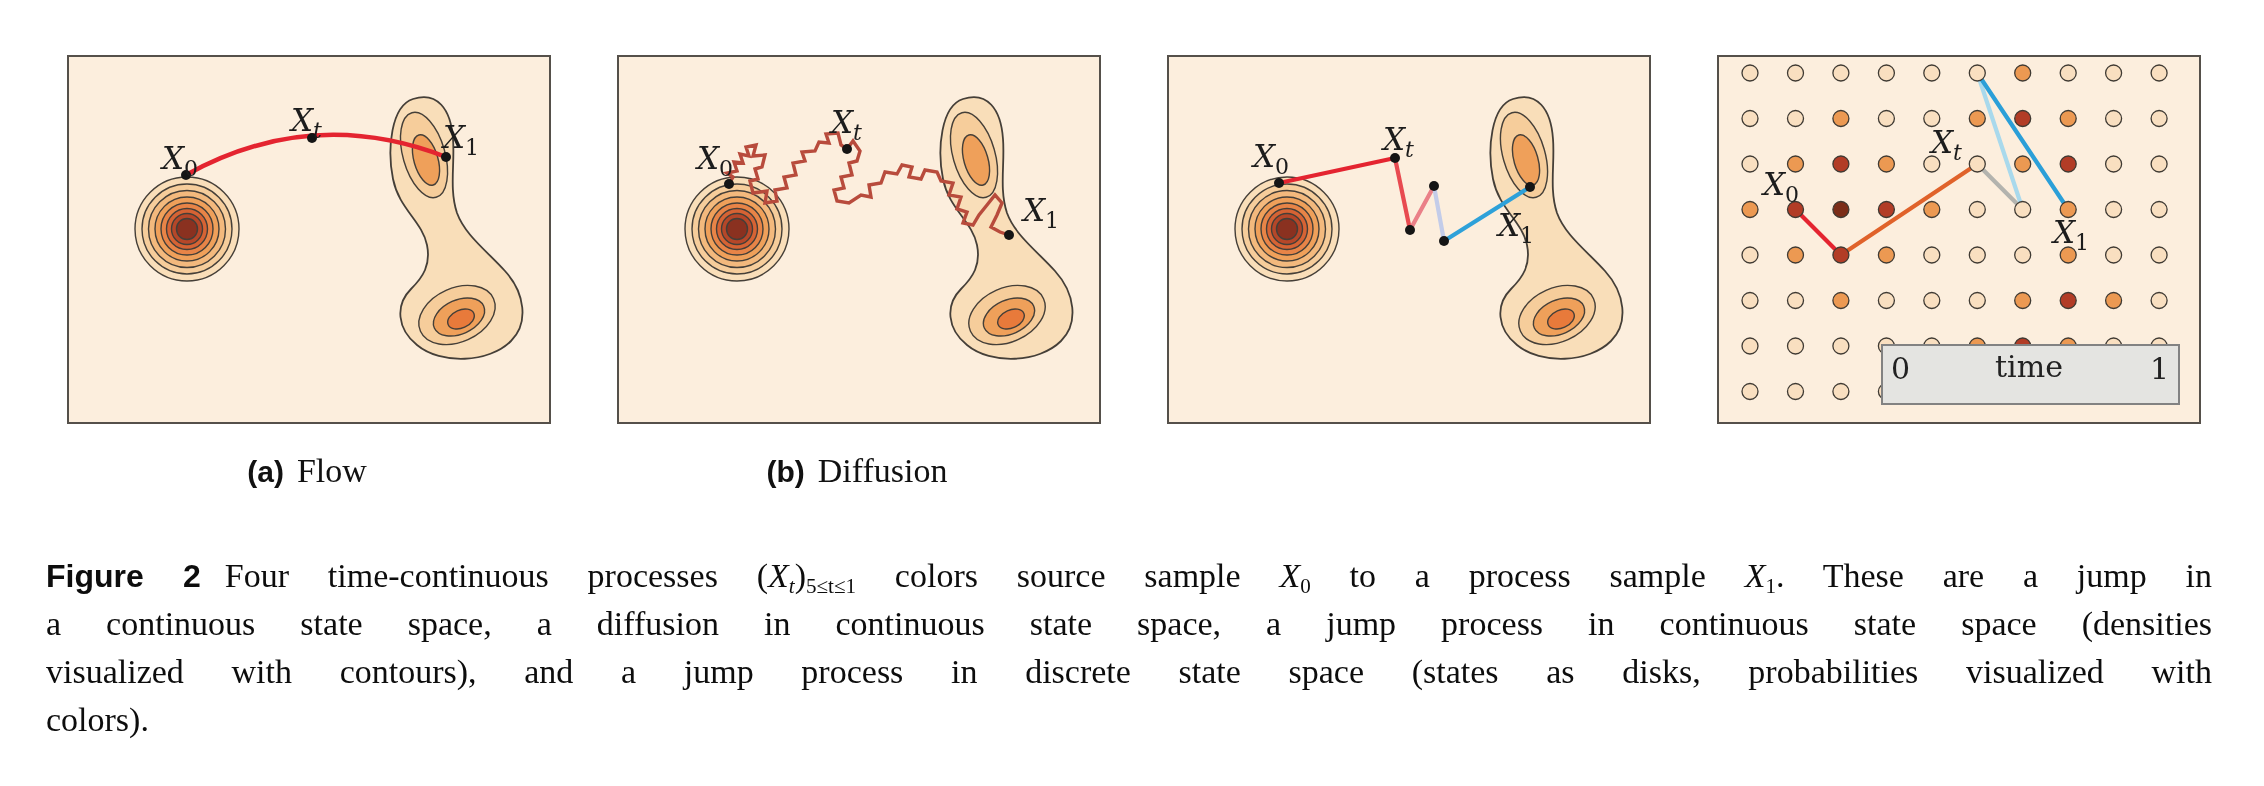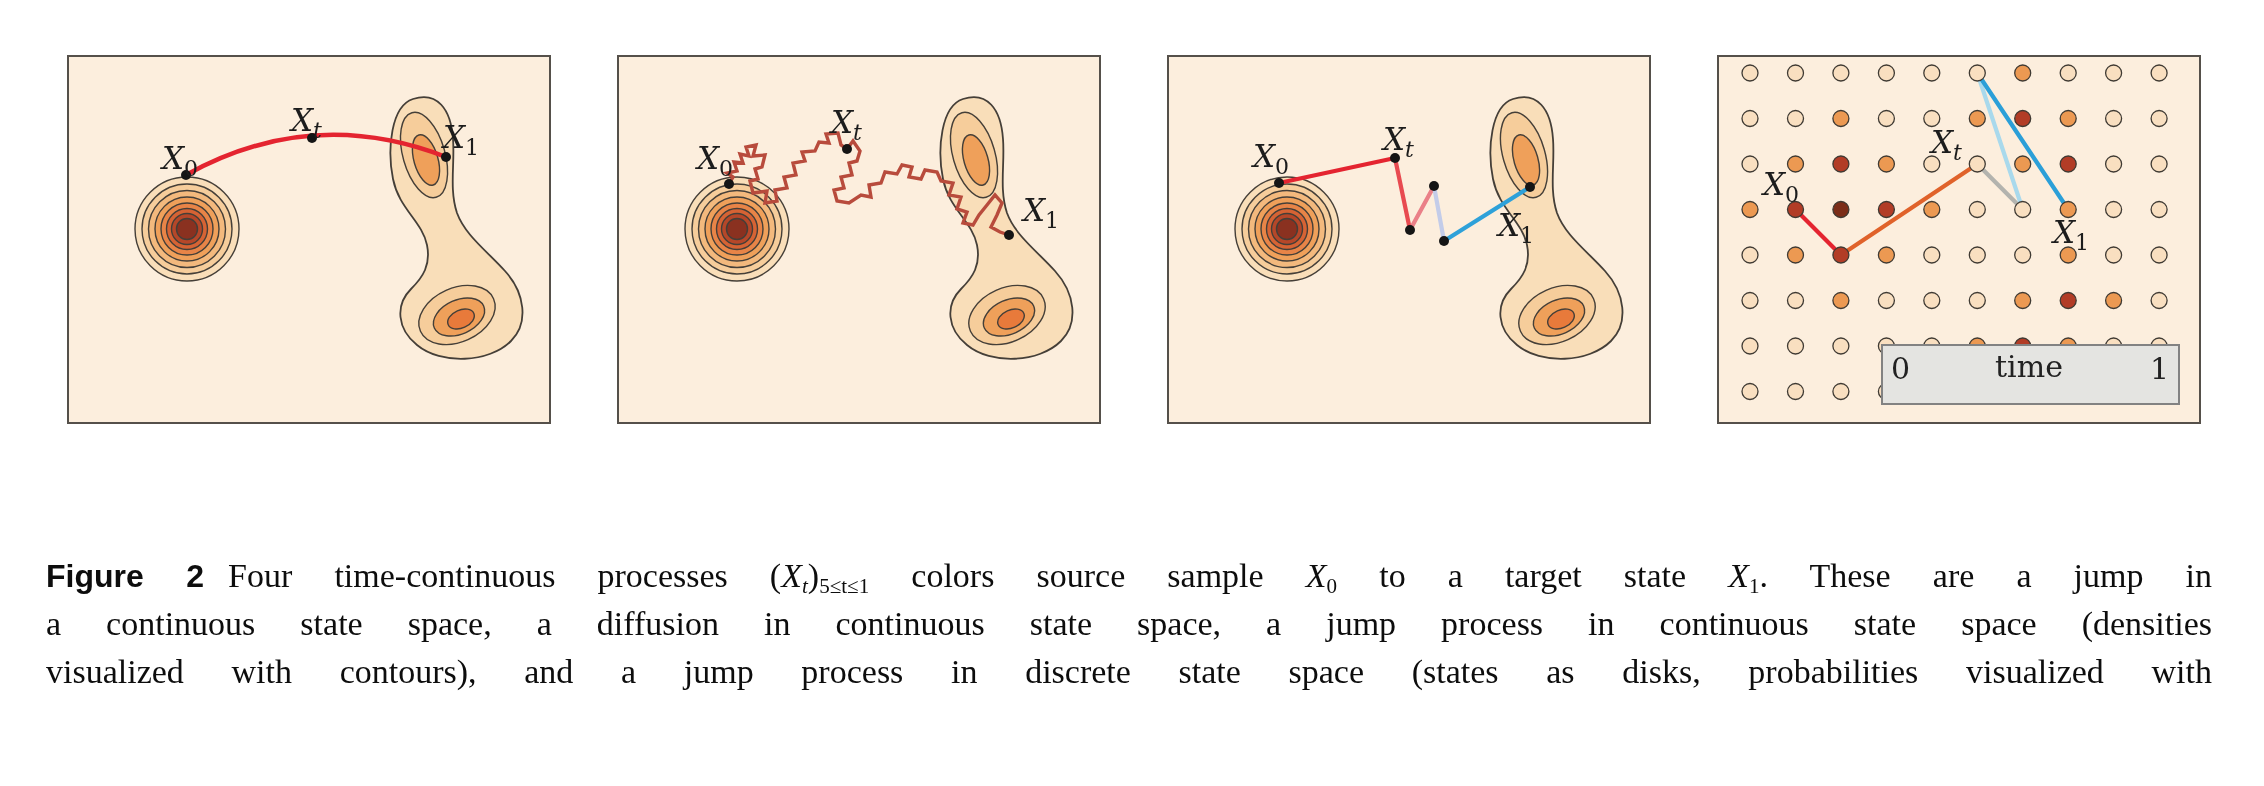--- a/index.html
+++ b/index.html
@@ -224,20 +224,23 @@
       <g>
         <rect class="legend-box" x="163" y="288" width="297" height="59"></rect>
         <text class="legend-text" x="172" y="322">0</text>
         <text class="legend-text" x="310" y="320" text-anchor="middle">time</text>
         <text class="legend-text" x="450" y="322" text-anchor="end">1</text>
         <line x1="174" y1="333" x2="450" y2="333" stroke="url(#timegrad)" stroke-width="9" stroke-linecap="round"></line>
       </g>
     </svg>
   </div>
 
+  <div class="subcap" id="subcap-a"><span class="subtag">(a)</span><span class="subname">Flow</span></div>
+  <div class="subcap" id="subcap-b"><span class="subtag">(b)</span><span class="subname">Diffusion</span></div>
 
   <div class="caption">
-    <div class="cap-line"><span class="cap-tag">Figure 2</span><span>Four time-continuous processes (</span><i>X</i><sub class="it">t</sub><span>)</span><sub>5≤t≤1</sub><span> colors source sample </span><i>X</i><sub>0</sub><span> to a target state </span><i>X</i><sub>1</sub><span>. These are a jump in</span></div>
+    <div class="cap-line"><span class="cap-tag">Figure 2</span><span>Four time-continuous processes (</span><i>X</i><sub class="it">t</sub><span>)</span><sub>5≤t≤1</sub><span> colors source sample </span><i>X</i><sub>0</sub><span> to a process sample </span><i>X</i><sub>1</sub><span>. These are a jump in</span></div>
     <div class="cap-line">a continuous state space, a diffusion in continuous state space, a jump process in continuous state space (densities</div>
     <div class="cap-line">visualized with contours), and a jump process in discrete state space (states as disks, probabilities visualized with</div>
+    <div class="cap-line last">colors).</div>
   </div>
 
 </div>
 
 </body></html>

